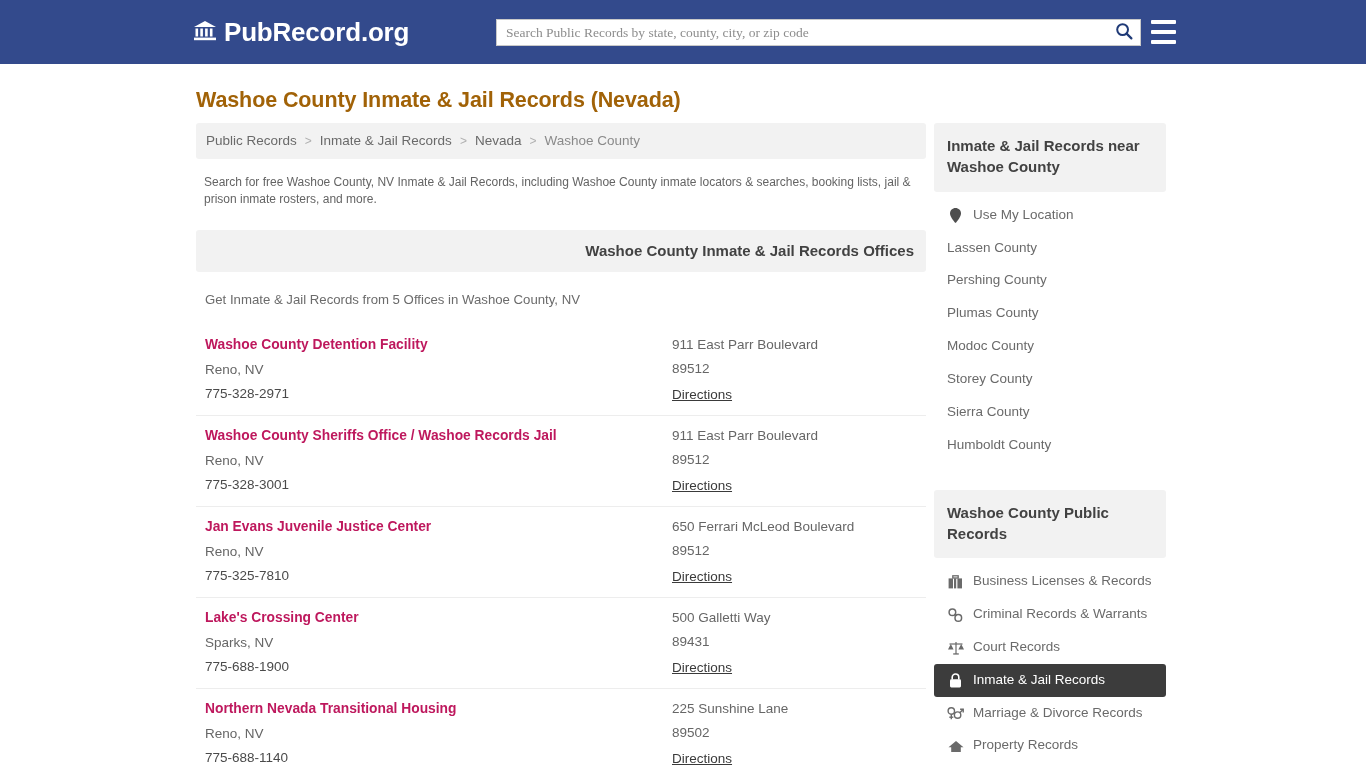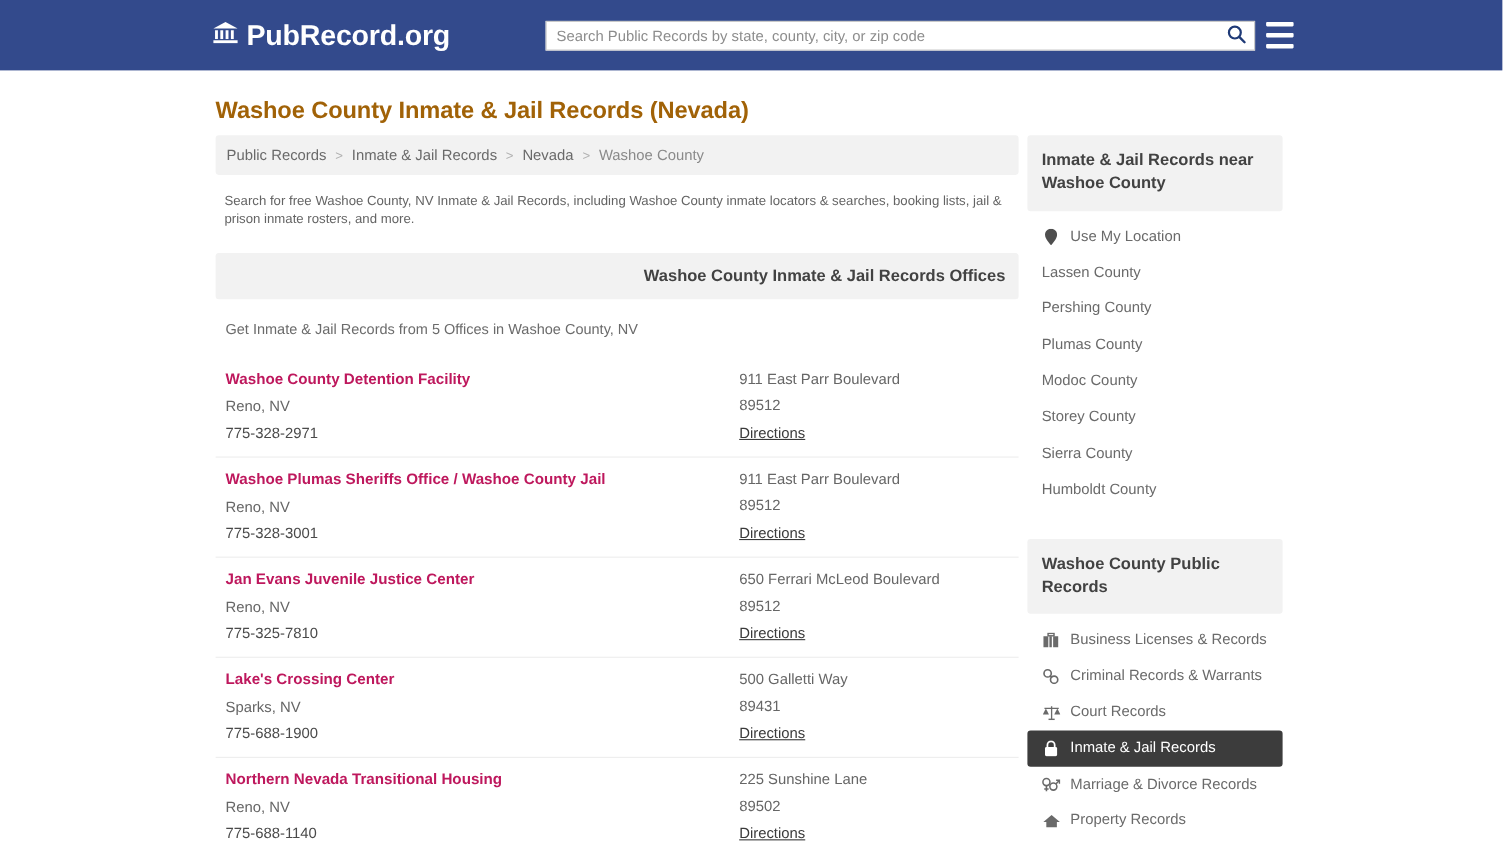--- a/index.html
+++ b/index.html
@@ -45,21 +45,21 @@
     display: flex;
     align-items: center;
     border: 1px solid #c9c9c9;
   }
   .search-input {
     flex: 1;
     height: 100%;
     border: none;
     outline: none;
     padding: 0 9px;
-    font-family: Liberation Sans, sans-serif;
+    font-family: Liberation Serif, serif;
     font-size: 13.5px;
     color: #3a3a3a;
     background: transparent;
   }
   .search-input::placeholder { color: #8d8d8d; }
   .search-btn {
     width: 32px; height: 100%;
     border: none; background: transparent;
     display: flex; align-items: center; justify-content: center;
     cursor: pointer; padding: 0;
@@ -290,21 +290,21 @@
           </div>
           <div class="office-right">
             <div class="office-addr">911 East Parr Boulevard</div>
             <div class="office-addr">89512</div>
             <a class="directions" href="#">Directions</a>
           </div>
         </div>
 
         <div class="office-row">
           <div class="office-left">
-            <div class="office-name">Washoe Plumas Sheriffs Office / Washoe County Jail</div>
+            <div class="office-name">Washoe County Sheriffs Office / Washoe Records Jail</div>
             <div class="office-city">Reno, NV</div>
             <div class="office-phone">775-328-3001</div>
           </div>
           <div class="office-right">
             <div class="office-addr">911 East Parr Boulevard</div>
             <div class="office-addr">89512</div>
             <a class="directions" href="#">Directions</a>
           </div>
         </div>
 

